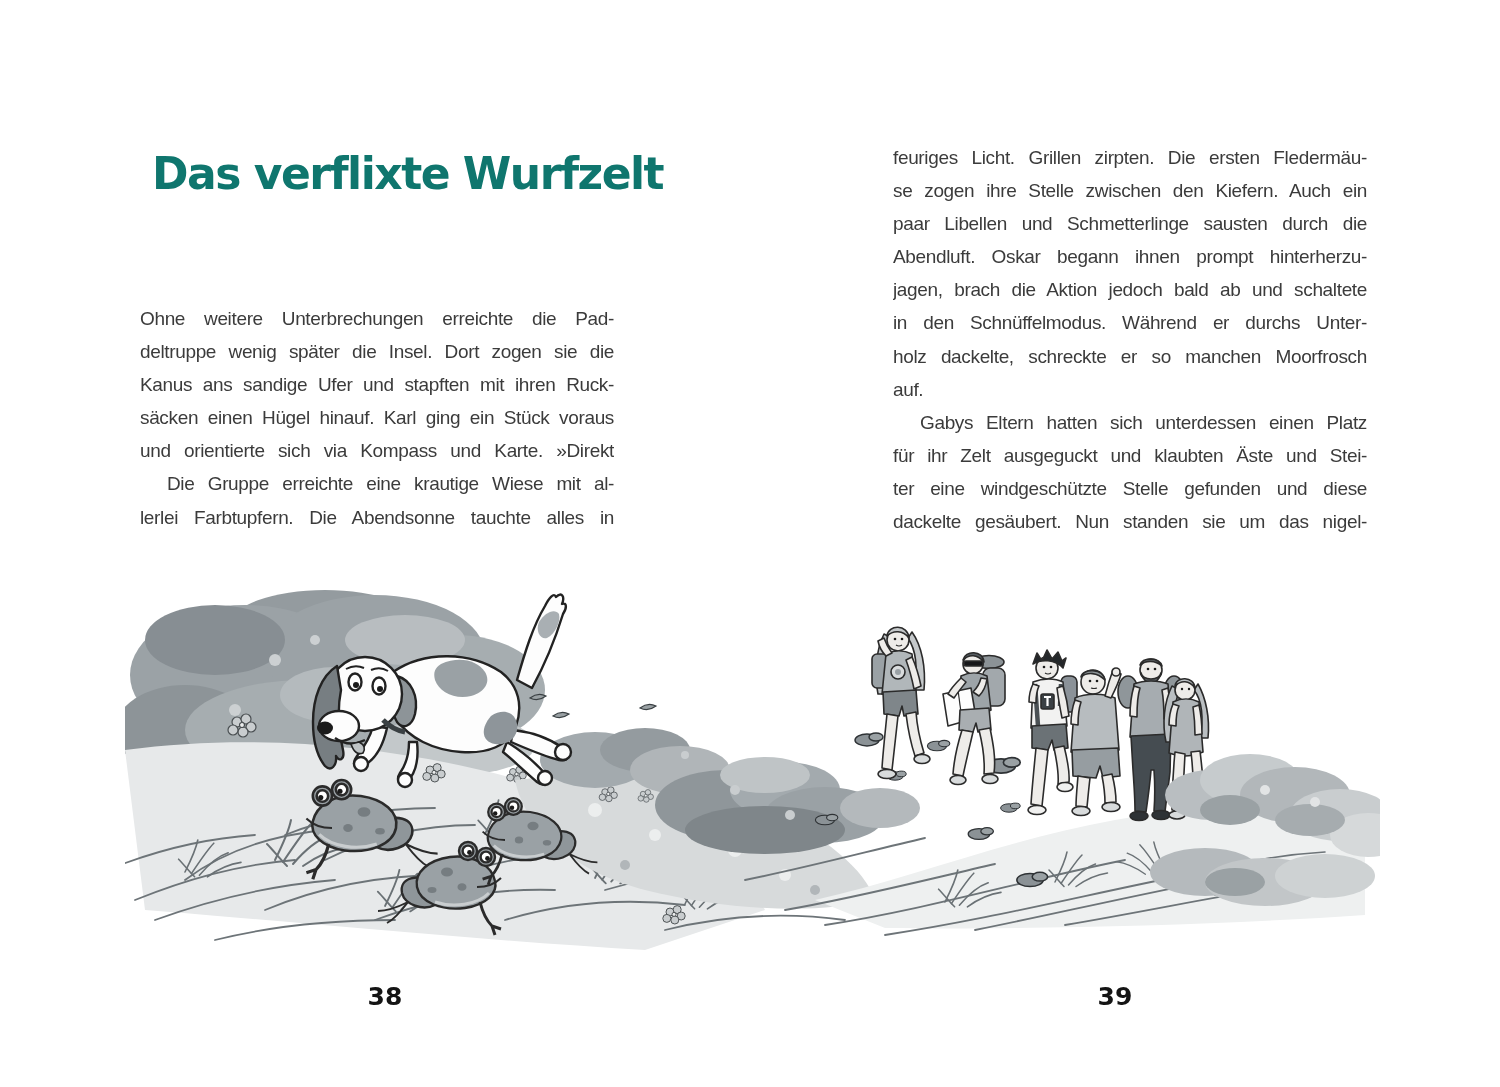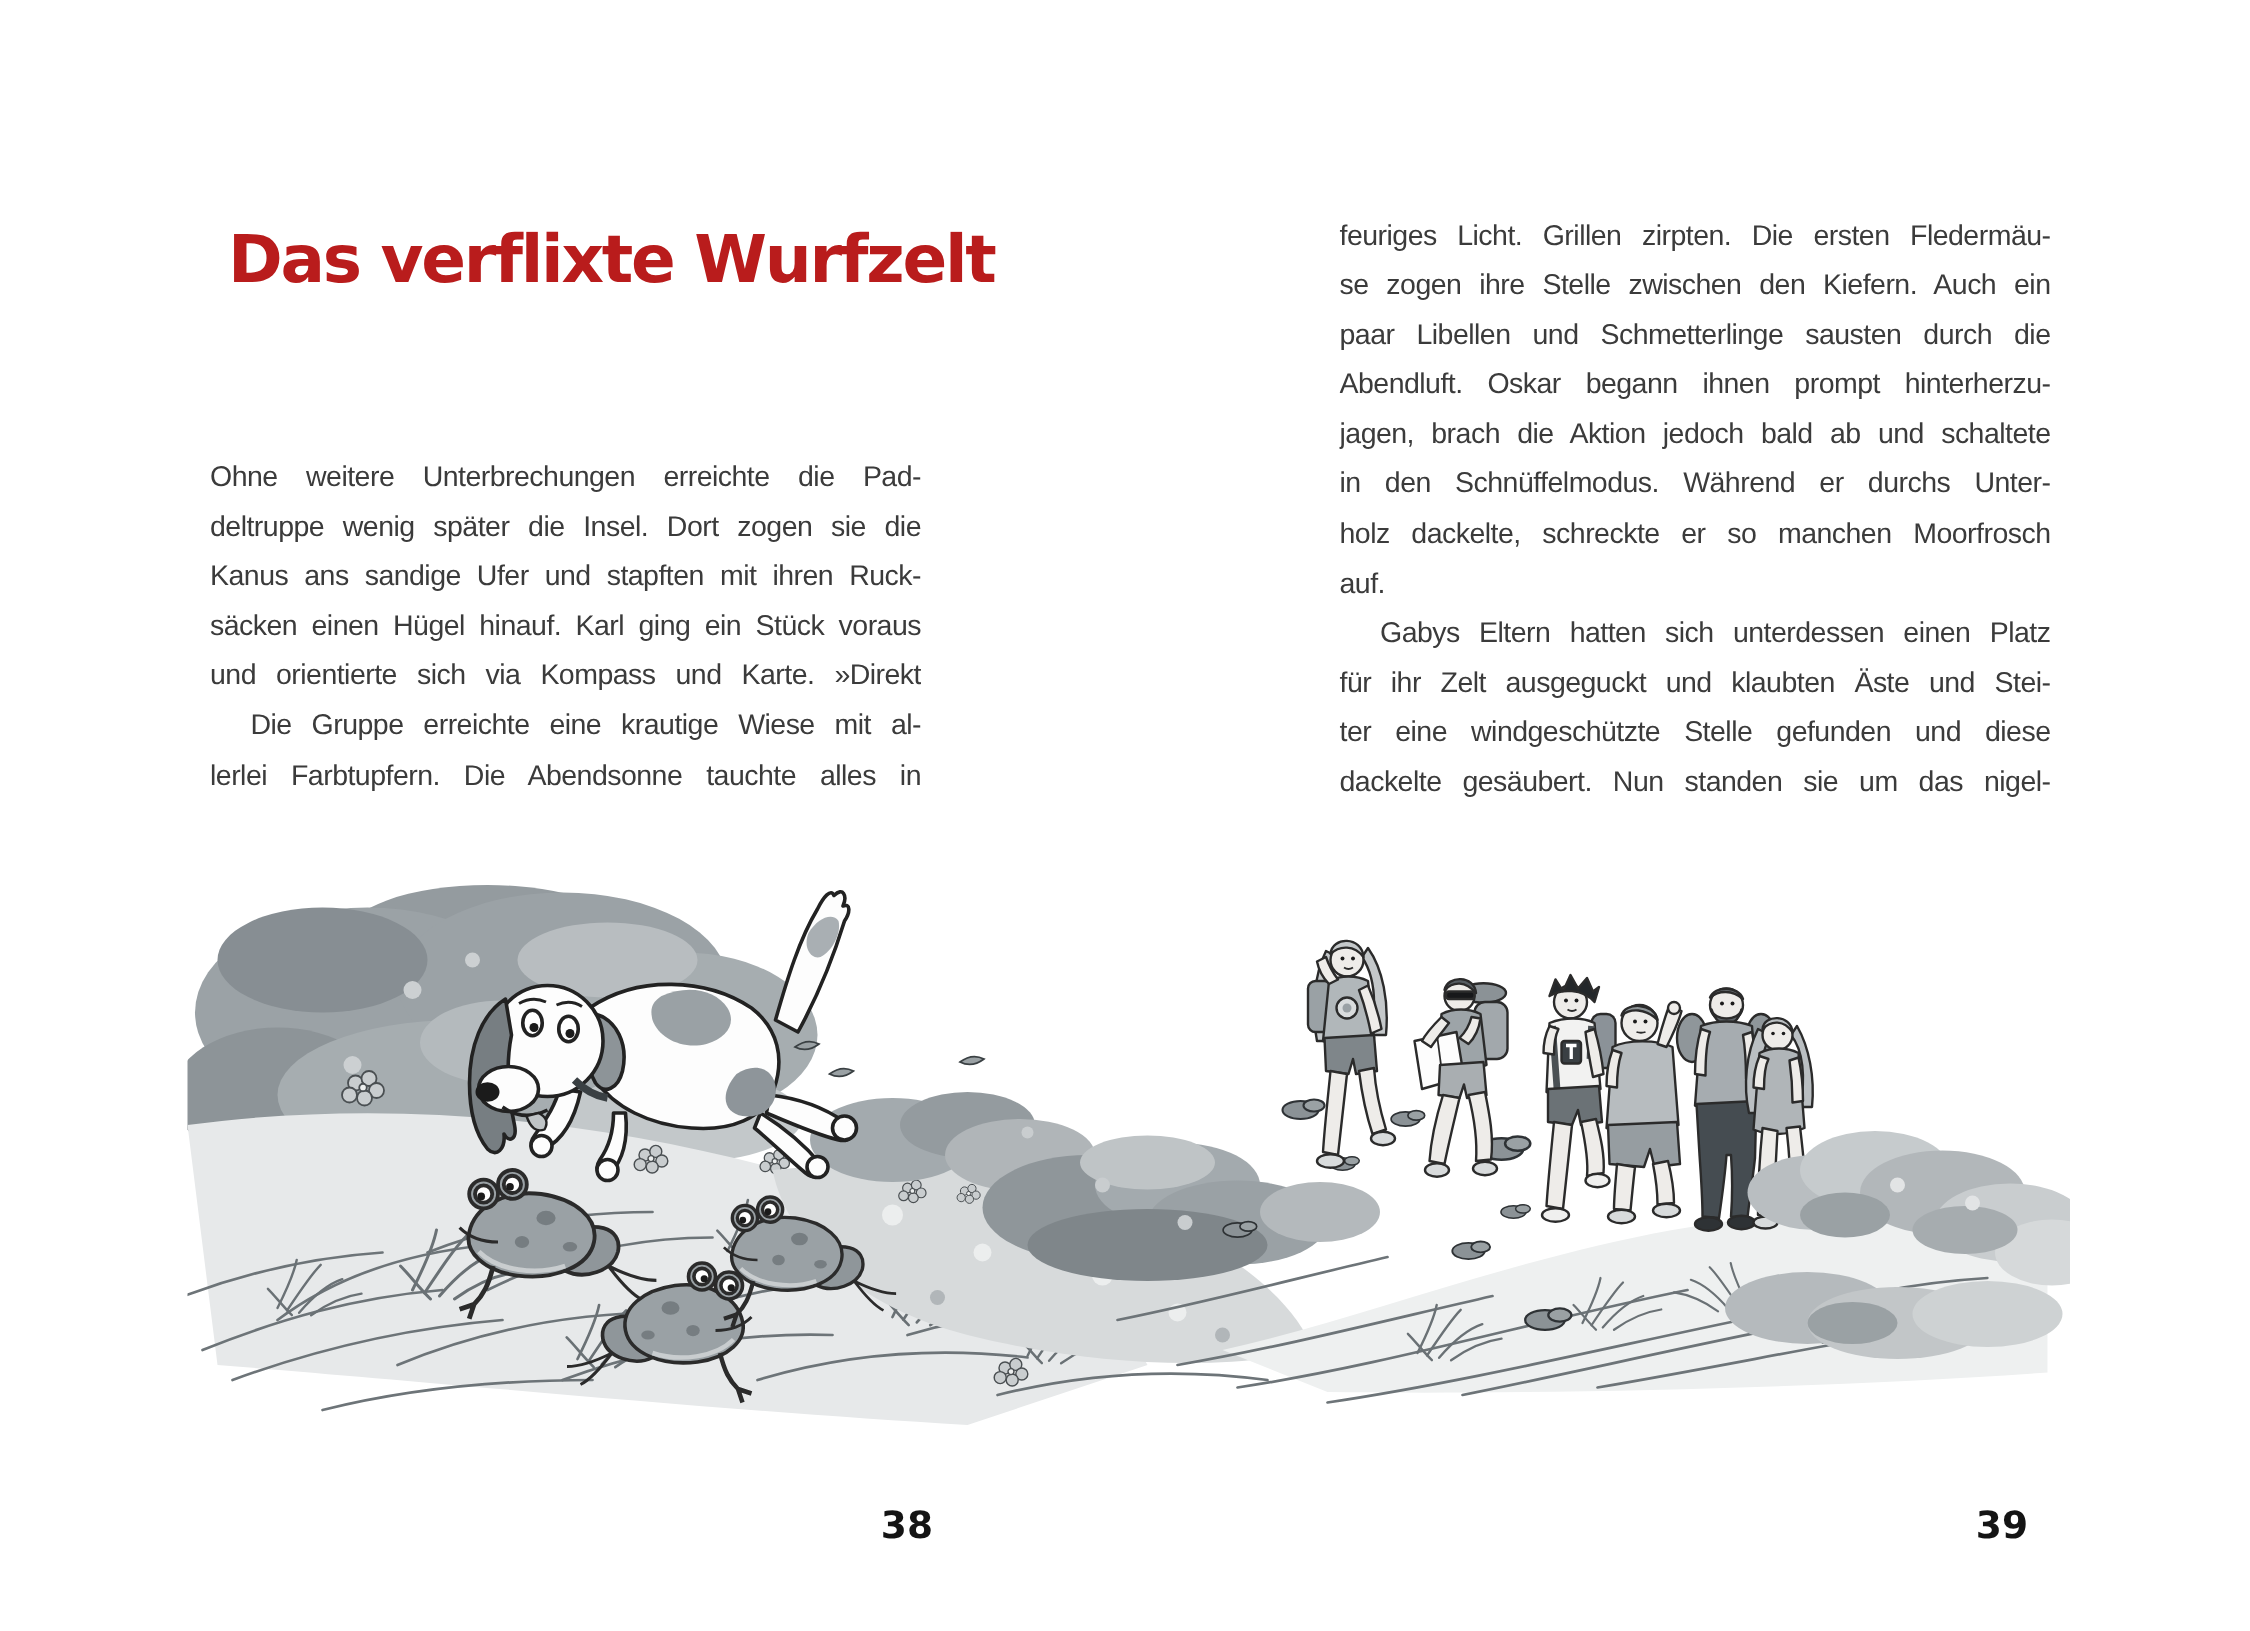--- a/index.html
+++ b/index.html
@@ -1,29 +1,29 @@
 <!DOCTYPE html>
 <html><head>
 <meta charset="utf-8">
 <style>
   html,body{margin:0;padding:0;background:#ffffff;}
   .spread{position:relative;width:1500px;height:1087px;background:#ffffff;overflow:hidden;
           font-family:"Liberation Sans",sans-serif;}
   .chapter-title{position:absolute;left:152px;top:148px;width:520px;margin:0;
                  font-family:"DejaVu Sans",sans-serif;font-weight:800;font-size:44px;
-                 letter-spacing:-1.5px;color:#b91c1c;}
+                 letter-spacing:-1.5px;color:#0f766e;}
   .text-col{position:absolute;width:474px;}
   #left-text{left:140px;top:302px;}
   #right-text{left:893px;top:141px;}
   .line{height:33.1px;line-height:33.1px;font-size:19px;letter-spacing:-0.35px;
         color:#3b3b3b;overflow:hidden;white-space:nowrap;}
   .line.j{white-space:normal;text-align:justify;text-align-last:justify;}
   .line.ind{padding-left:27px;}
-  .page-num{position:absolute;width:474px;text-align:right;
-            font-family:"DejaVu Sans",sans-serif;font-weight:800;font-size:25px;color:#141414;margin-top:20px;}
+  .page-num{position:absolute;width:474px;text-align:center;
+            font-family:"DejaVu Sans",sans-serif;font-weight:800;font-size:25px;color:#141414;}
   #page-num-left{left:148px;top:982px;}
   #page-num-right{left:878px;top:982px;}
   .illo{position:absolute;left:125px;top:580px;}
 </style>
 </head>
 <body>
 
 <main class="spread">
 
   <h1 class="chapter-title">Das verflixte Wurfzelt</h1>

